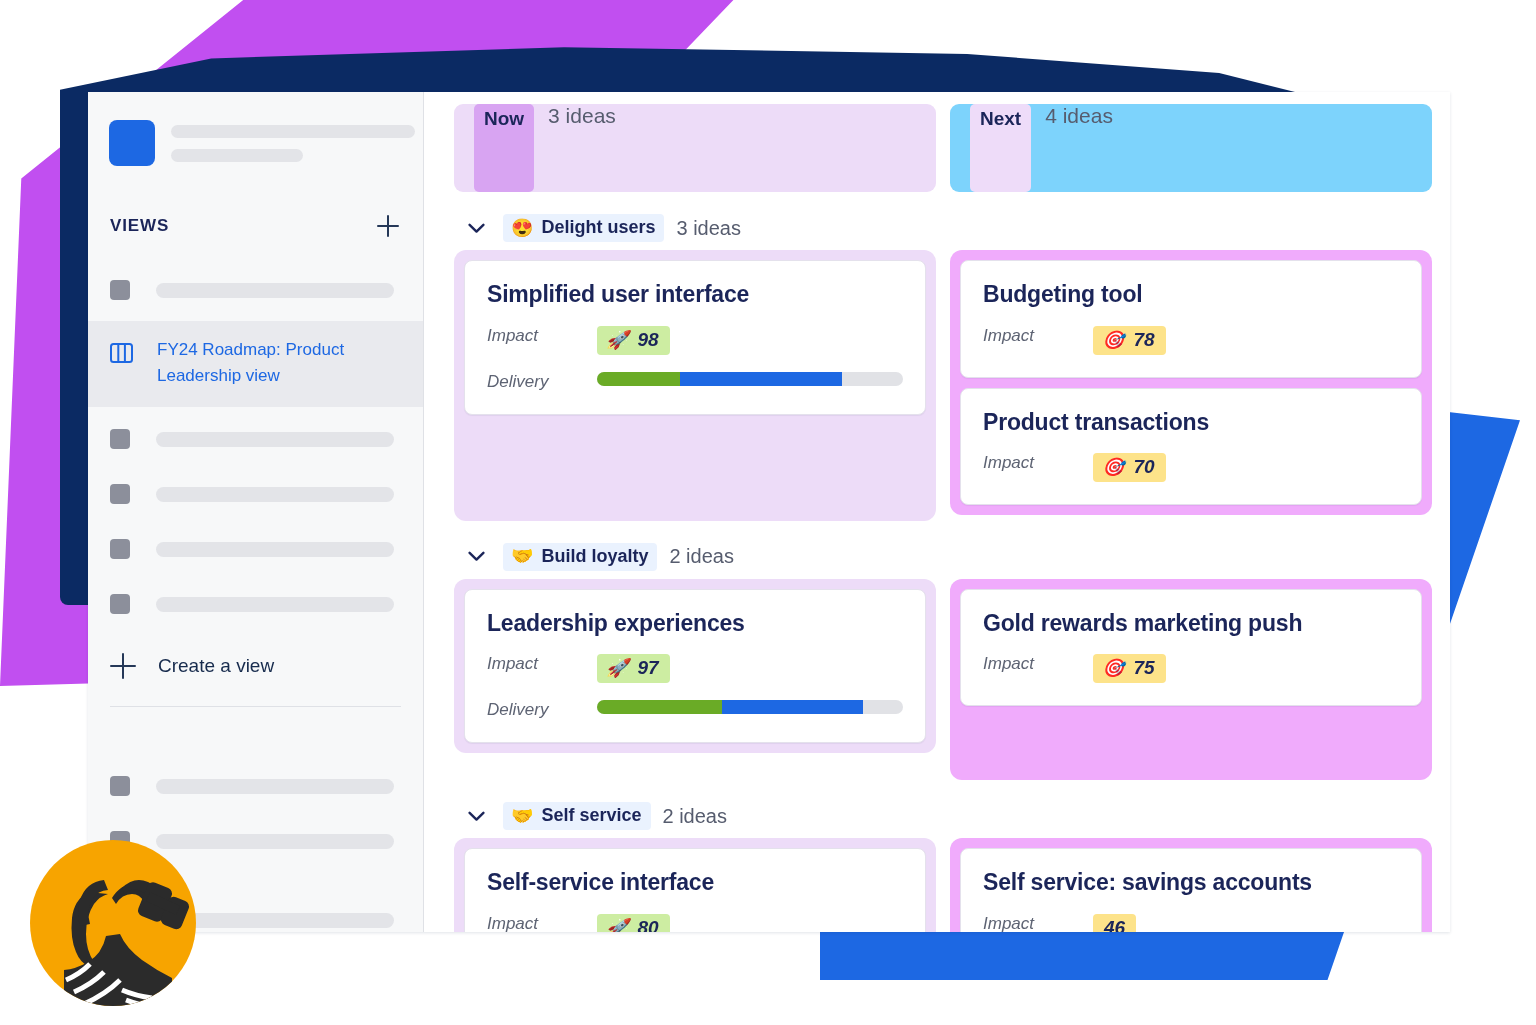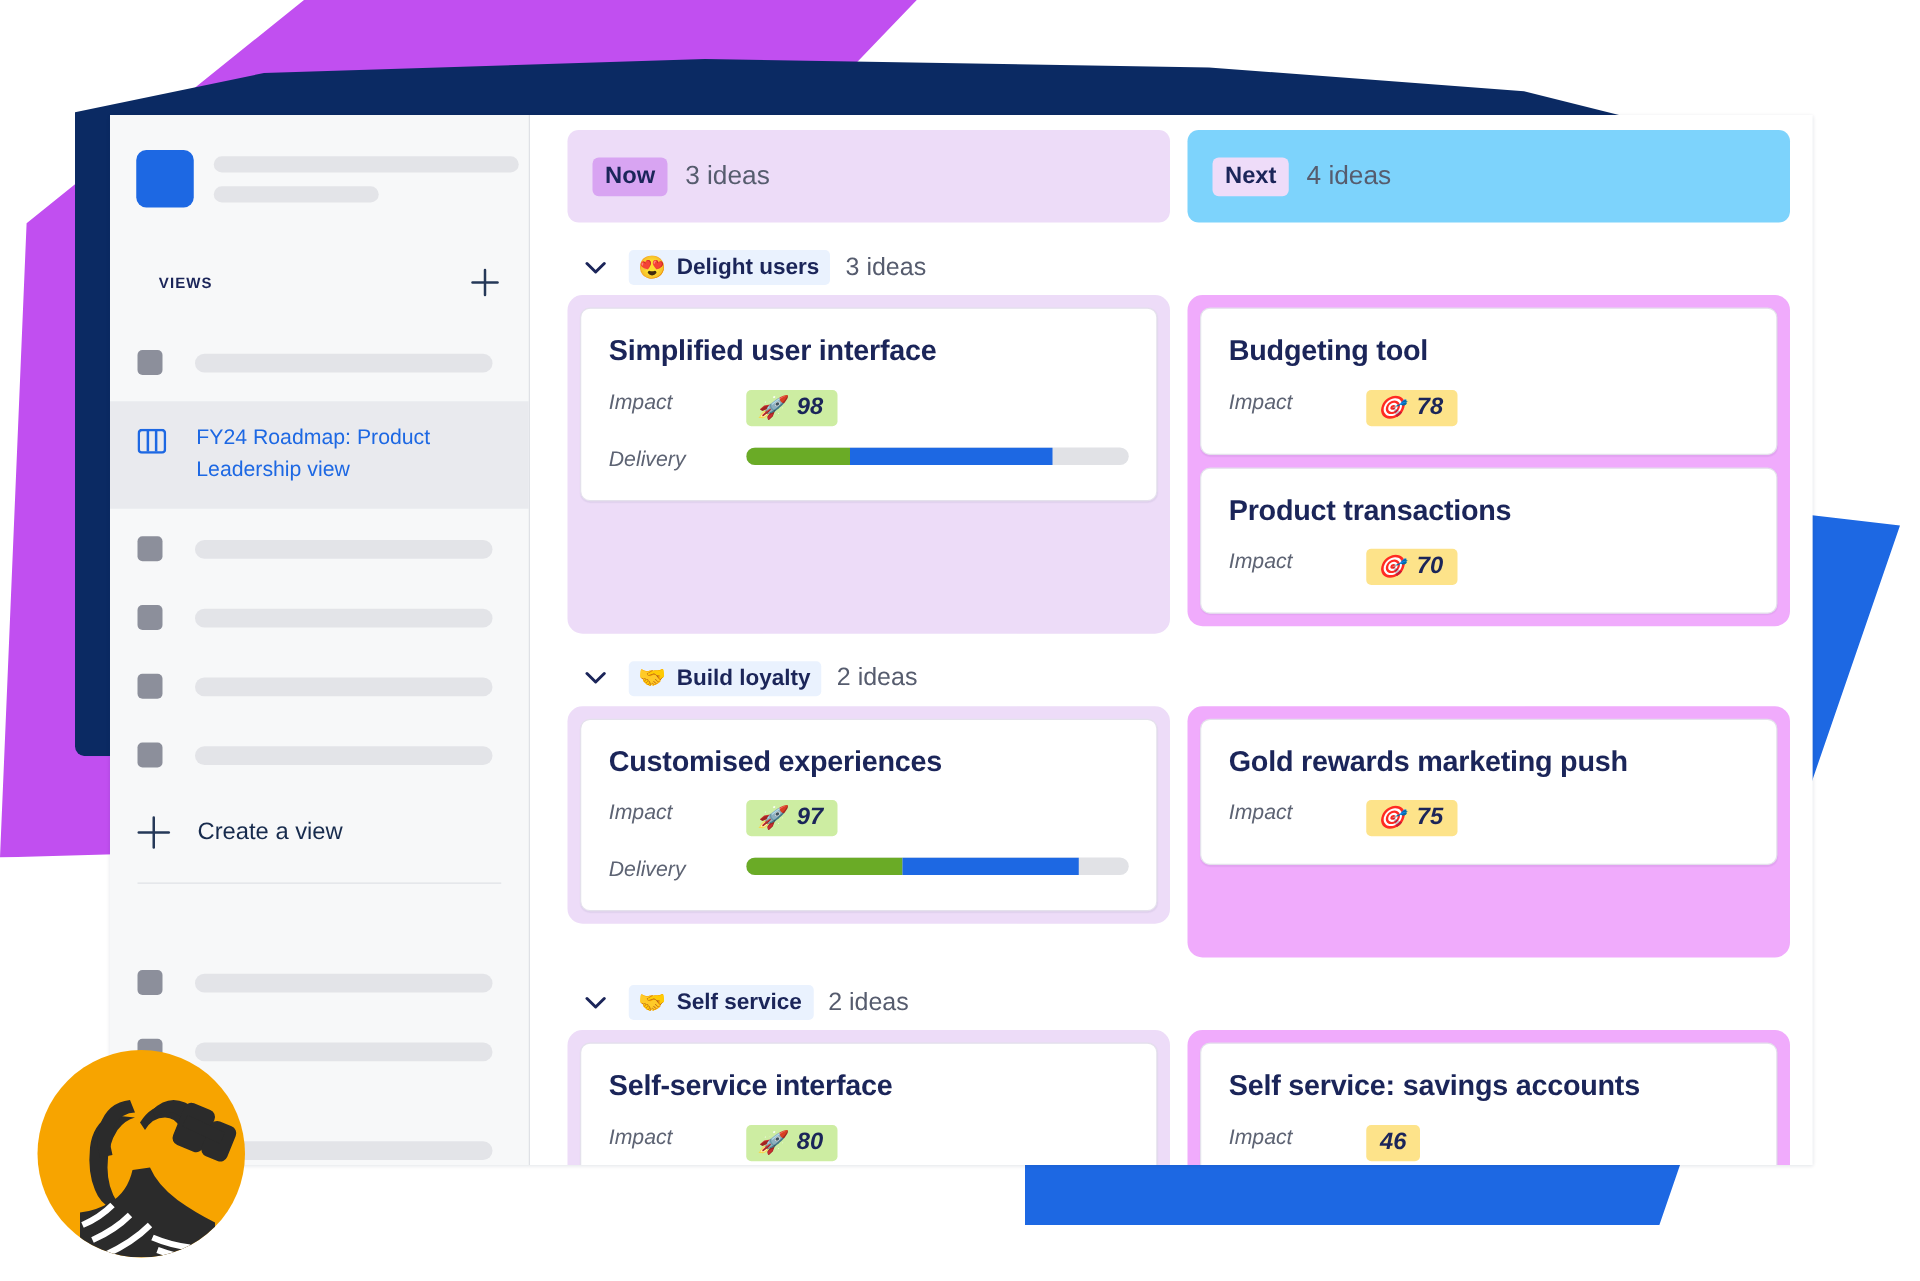--- a/index.html
+++ b/index.html
@@ -102,25 +102,24 @@
   .sb-proj-lines .skel:last-child { width: 132px; margin-top: 11px; }
 
   .sb-views-head {
     display: flex;
     align-items: center;
     justify-content: space-between;
     padding: 0 24px 0 22px;
     margin-top: 49px;
   }
   .sb-views-title {
-    font-size: 12px;
+    font-size: 17px;
     font-weight: 700;
     letter-spacing: 0.9px;
     color: #1B2559;
-    margin-left: 17px;
   }
   .plus-ico {
     width: 22px; height: 22px;
     position: relative;
   }
   .plus-ico::before, .plus-ico::after {
     content: "";
     position: absolute;
     background: #253858;
     border-radius: 1px;
@@ -205,24 +204,23 @@
     padding: 12px 18px 0 30px;
     box-sizing: border-box;
     overflow: hidden;
     position: relative;
   }
   .col-headers {
     display: flex;
     gap: 14px;
   }
   .col-header {
-    height: 74px;
+    height: 88px;
     border-radius: 9px;
     display: flex;
-    align-items: center;
     padding-left: 20px;
     box-sizing: border-box;
   }
   .col-header.now  { width: 496px; background: #EDDCF8; }
   .col-header.next { width: 496px; background: #7dd3fc; }
   .col-pill {
     font-size: 19px;
     font-weight: 700;
     color: #1B2559;
     border-radius: 5px;
@@ -527,21 +525,21 @@
           <span class="group-tag">
             <span class="group-emoji">🤝</span>
             <span class="group-name">Build loyalty</span>
           </span>
           <span class="group-count">2 ideas</span>
         </div>
 
         <div class="group-cols">
           <div class="col-zone now">
             <div class="card">
-              <div class="card-title">Customised experiences</div>
+              <div class="card-title">Leadership experiences</div>
               <div class="field">
                 <span class="field-label">Impact</span>
                 <span class="badge green">
                   <span class="badge-emoji">🚀</span>
                   <span>97</span>
                 </span>
               </div>
               <div class="field">
                 <span class="field-label">Delivery</span>
                 <span class="progress">

